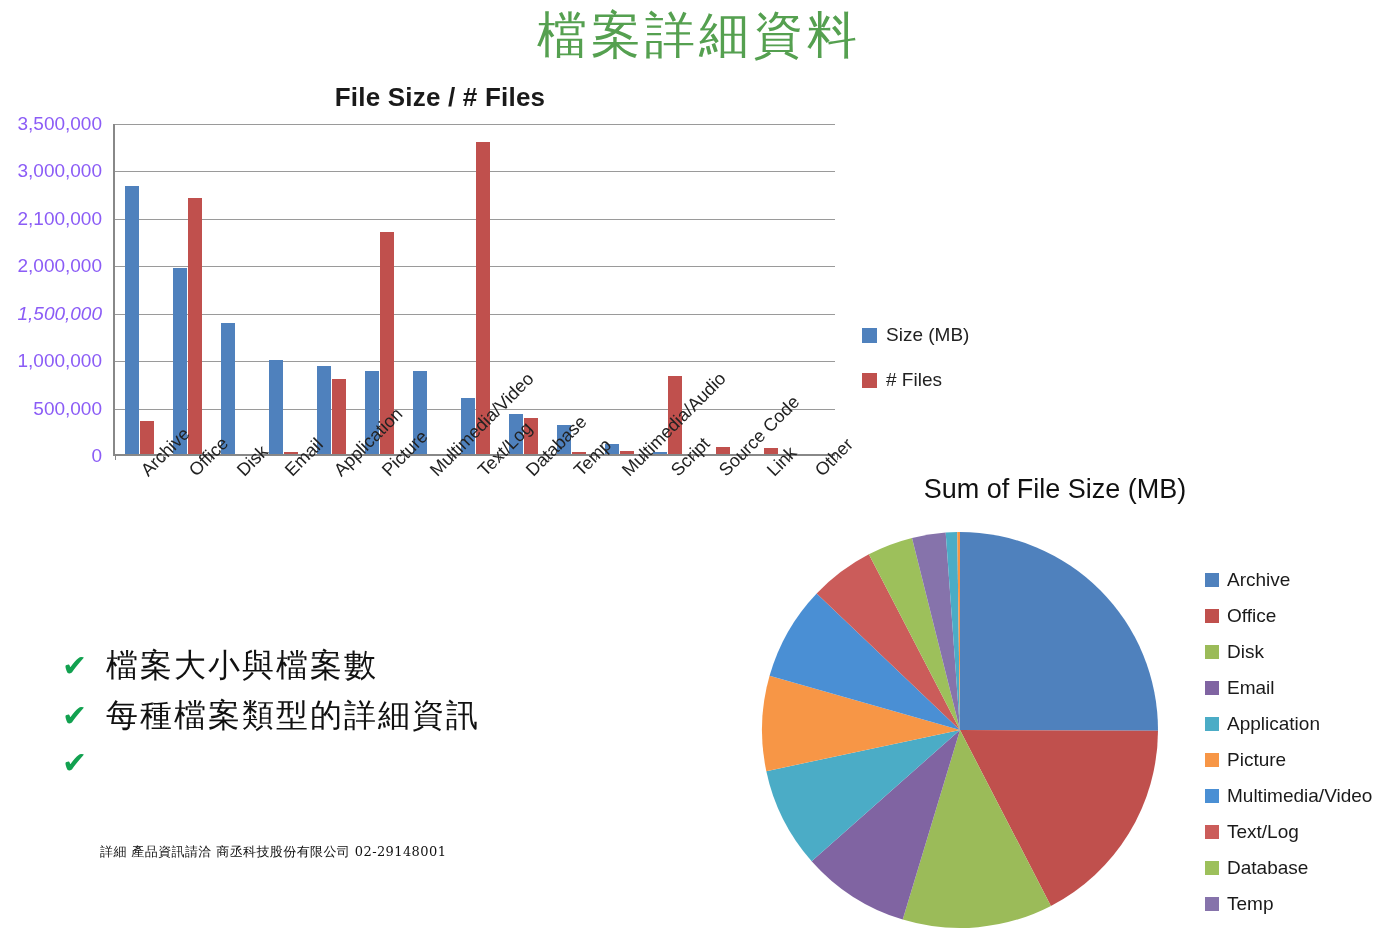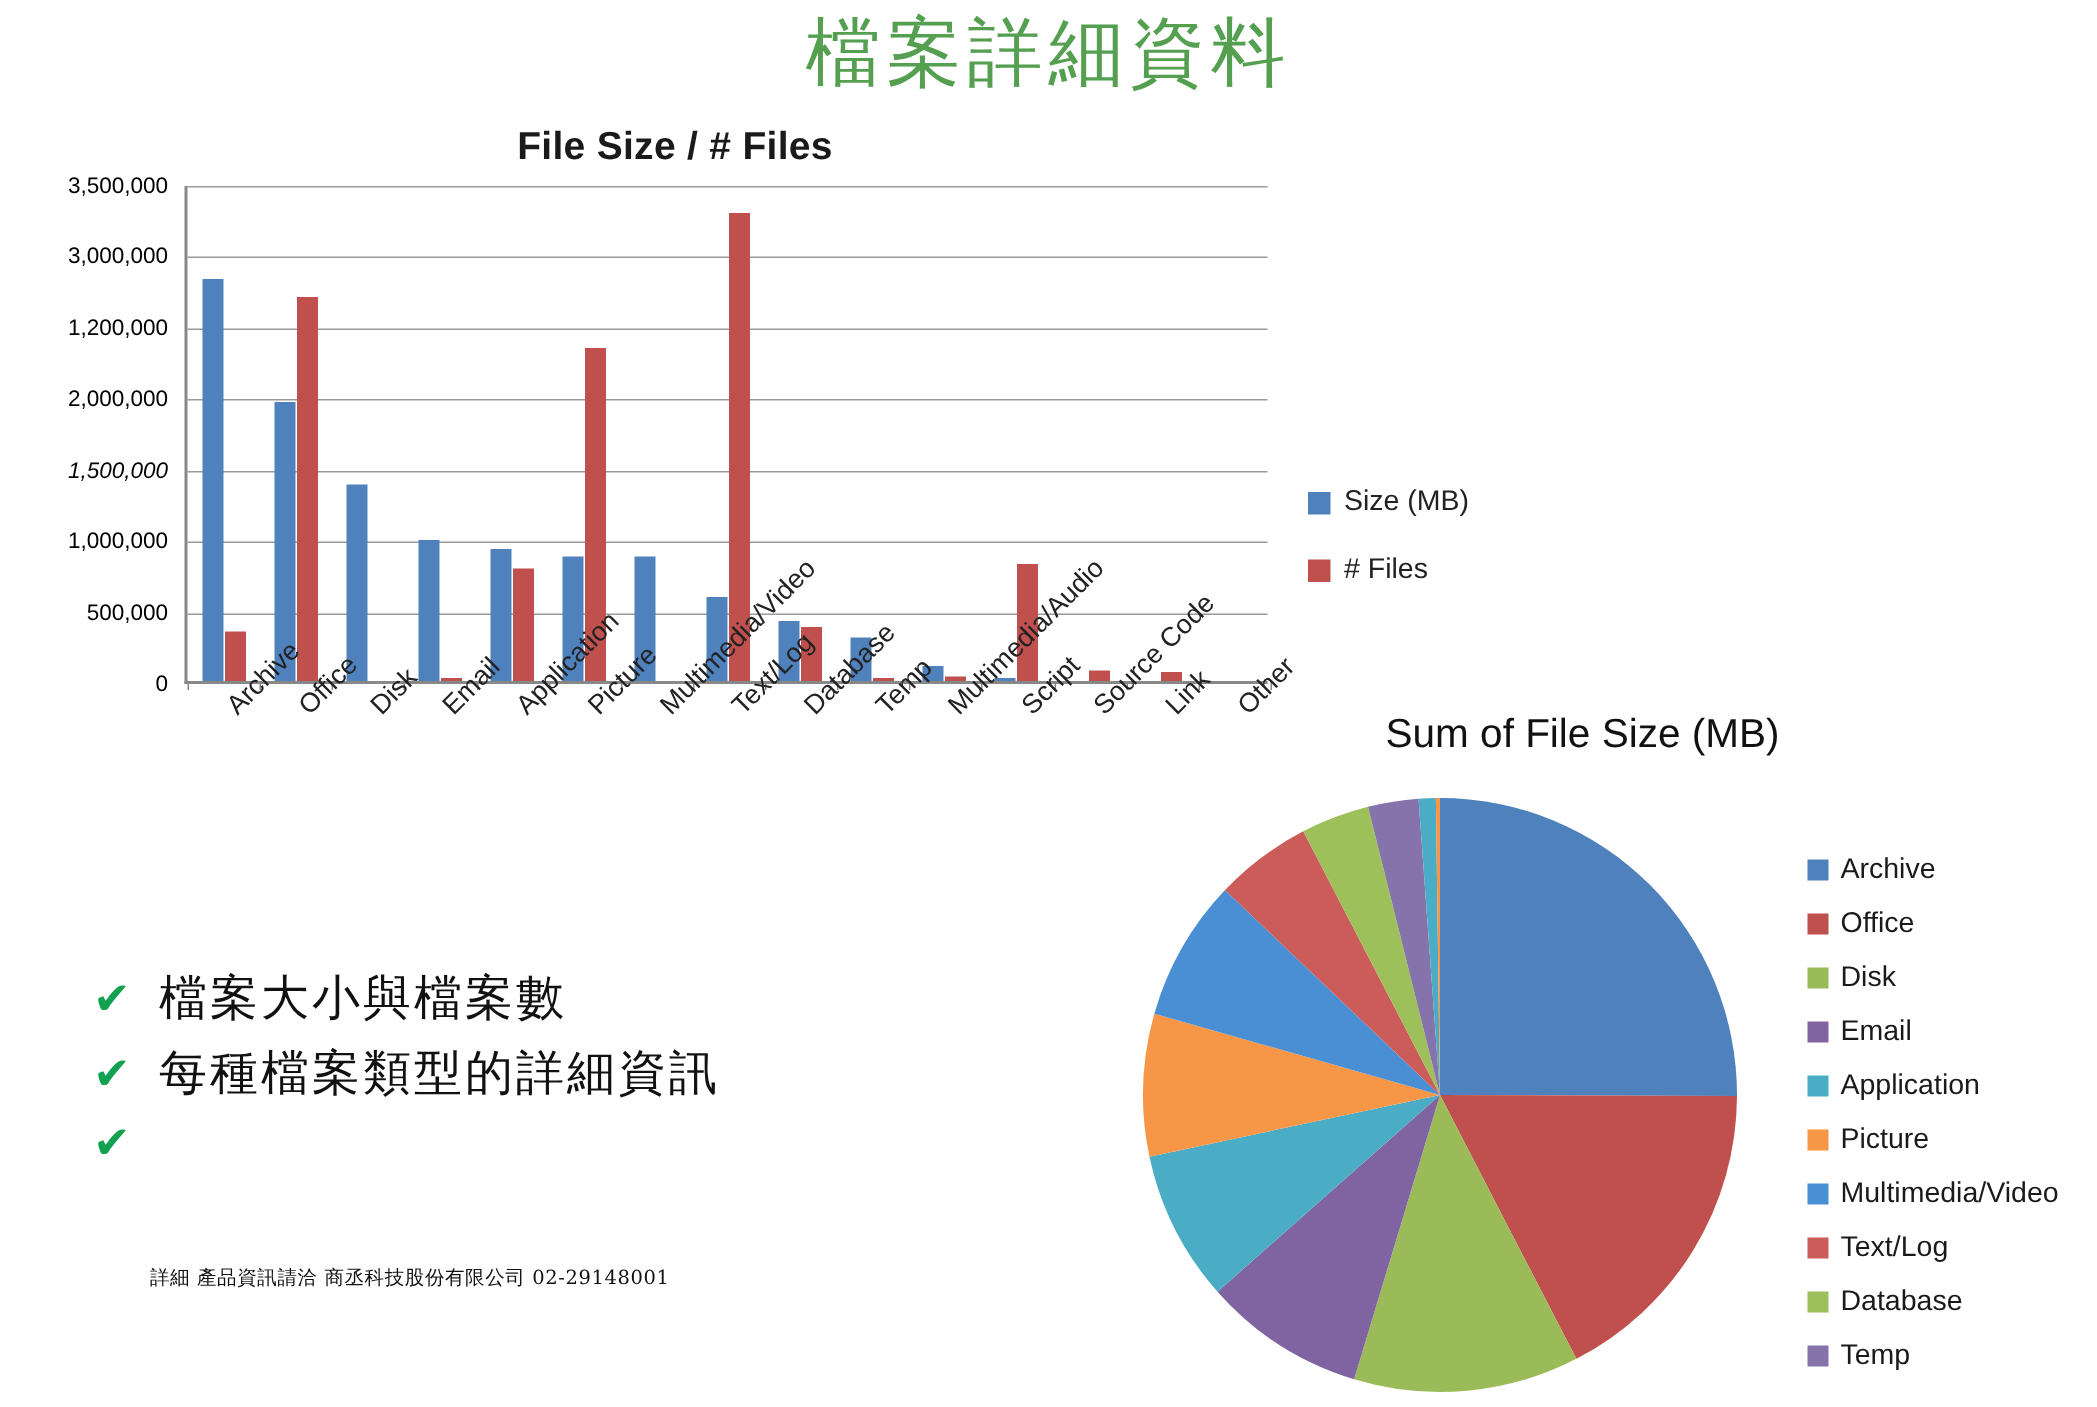--- a/index.html
+++ b/index.html
@@ -12,30 +12,30 @@
 
   
   #main-title{
     position:absolute;left:0;top:4px;width:1398px;text-align:center;
     font-family:"DejaVu Serif","Liberation Serif",serif;
     font-size:50px;line-height:62px;font-weight:400;color:#55A050;
     letter-spacing:4px;
   }
 
   
-  #bar-chart-block{position:absolute;left:0;top:82px;width:1045px;height:490px;margin-left:10px;}
+  #bar-chart-block{position:absolute;left:0;top:82px;width:1045px;height:490px;}
   #bar-chart-title{
     position:absolute;left:0;top:0;width:880px;text-align:center;
     font-size:26px;font-weight:bold;color:#1a1a1a;letter-spacing:.2px;
   }
   #bar-plot-wrap{position:absolute;left:0;top:42px;width:1045px;height:440px;}
 
   .y-axis-labels{position:absolute;left:0;top:0;width:108px;height:332px;}
   .y-axis-labels div{
-    position:absolute;right:6px;font-size:15px;color:#000000;
+    position:absolute;right:6px;font-size:19px;color:#8b5cf6;
     transform:translateY(-50%);white-space:nowrap;
   }
 
   #plot-area{
     position:absolute;left:113px;top:0;width:722px;height:332px;
     border-left:2px solid #888;border-bottom:2px solid #888;box-sizing:border-box;
   }
   .gridline{position:absolute;left:0;width:100%;height:1px;background:#9a9a9a;}
   .tick{position:absolute;bottom:-6px;width:1px;height:6px;background:#888;}
 
@@ -98,21 +98,21 @@
   <div id="bar-chart-block">
     <div id="bar-chart-title">File Size / # Files</div>
 
     <div id="bar-plot-wrap">
       <div class="y-axis-labels" id="y-axis-labels">
           <div style="top: 332px;">0</div>
           <div style="top: 284.571px;">500,000</div>
           <div style="top: 237.143px;">1,000,000</div>
           <div style="top: 189.714px; font-style: italic;">1,500,000</div>
           <div style="top: 142.286px;">2,000,000</div>
-          <div style="top: 94.8571px;">1,200,000</div>
+          <div style="top: 94.8571px;">2,100,000</div>
           <div style="top: 47.4286px;">3,000,000</div>
           <div style="top: 0px;">3,500,000</div>
         </div>
       <div id="plot-area">
         <div id="gridlines">
             <div class="gridline" style="top: 284.571px;"></div>
             <div class="gridline" style="top: 237.143px;"></div>
             <div class="gridline" style="top: 189.714px;"></div>
             <div class="gridline" style="top: 142.286px;"></div>
             <div class="gridline" style="top: 94.8571px;"></div>

